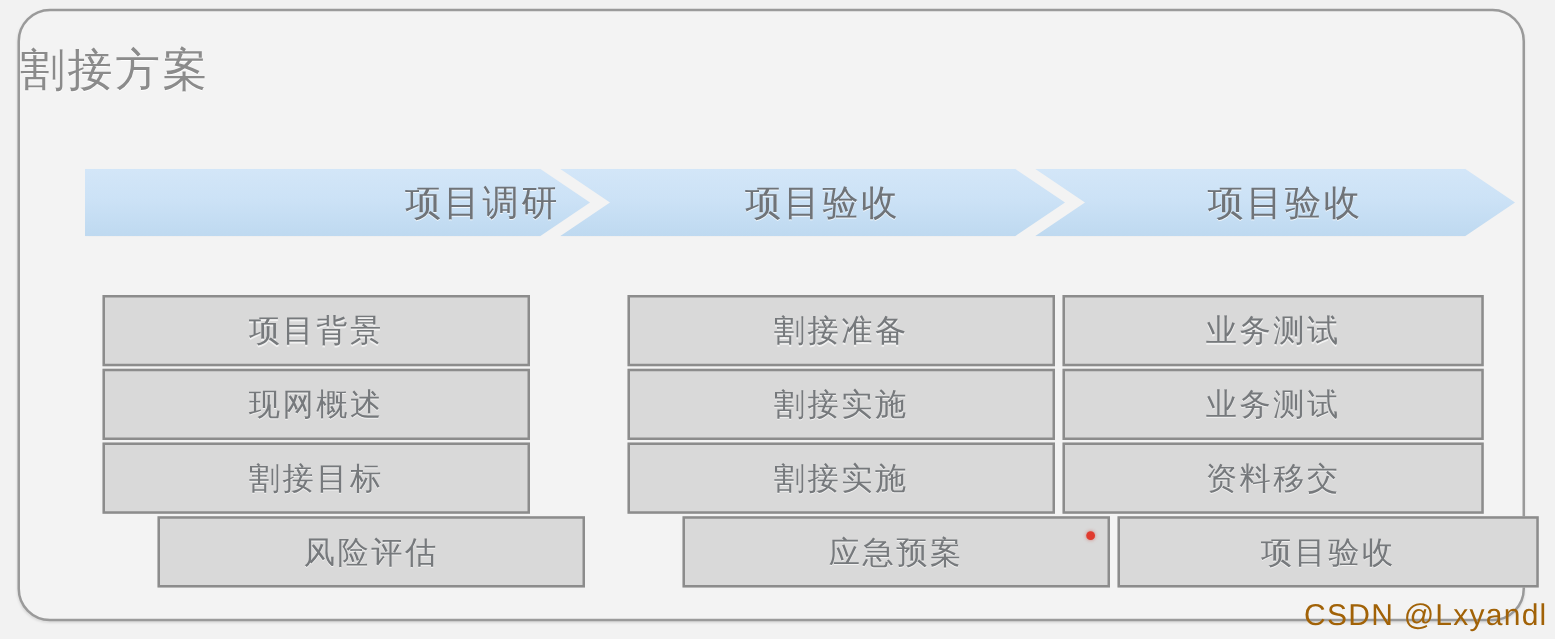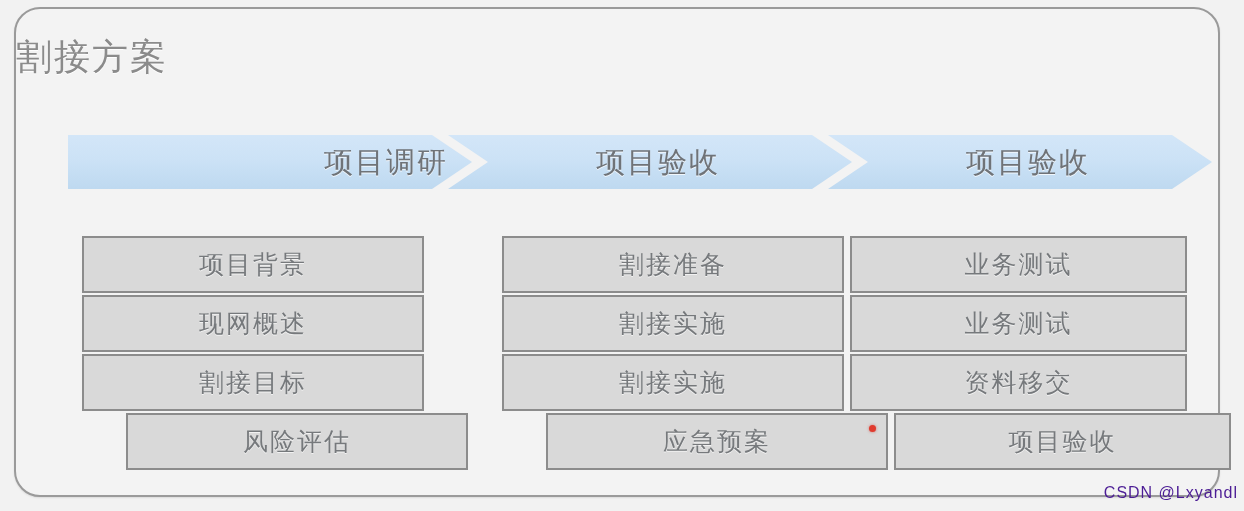--- a/index.html
+++ b/index.html
@@ -151,23 +151,23 @@
     border-radius: 50%;
     background: #e03b2f;
     box-shadow: 0 0 3px rgba(200,40,30,0.55);
   }
 
   
   .watermark {
     position: absolute;
     right: 6px;
     bottom: 6px;
-    font-size: 16px;
+    font-size: 24px;
     line-height: 24px;
-    color: #4c1d95;
+    color: #a16207;
     letter-spacing: 1px;
     white-space: nowrap;
     font-family: "Liberation Sans", sans-serif;
   }
 </style>
 </head>
 <body>
 
 <div id="stage">
 

